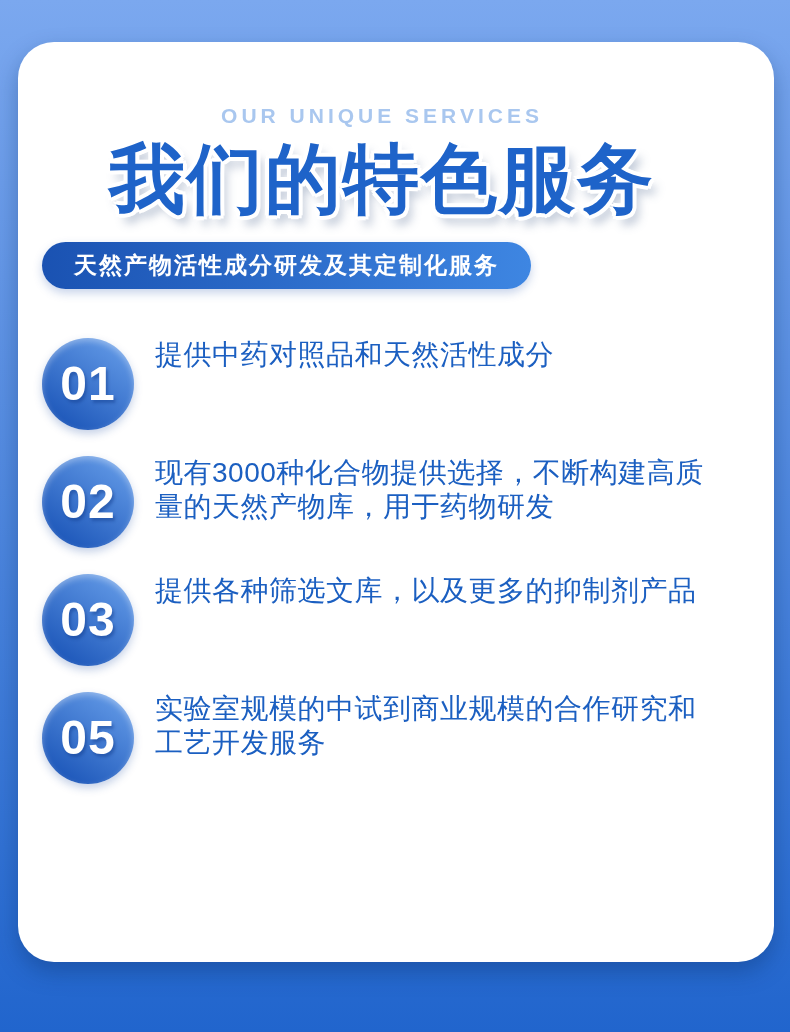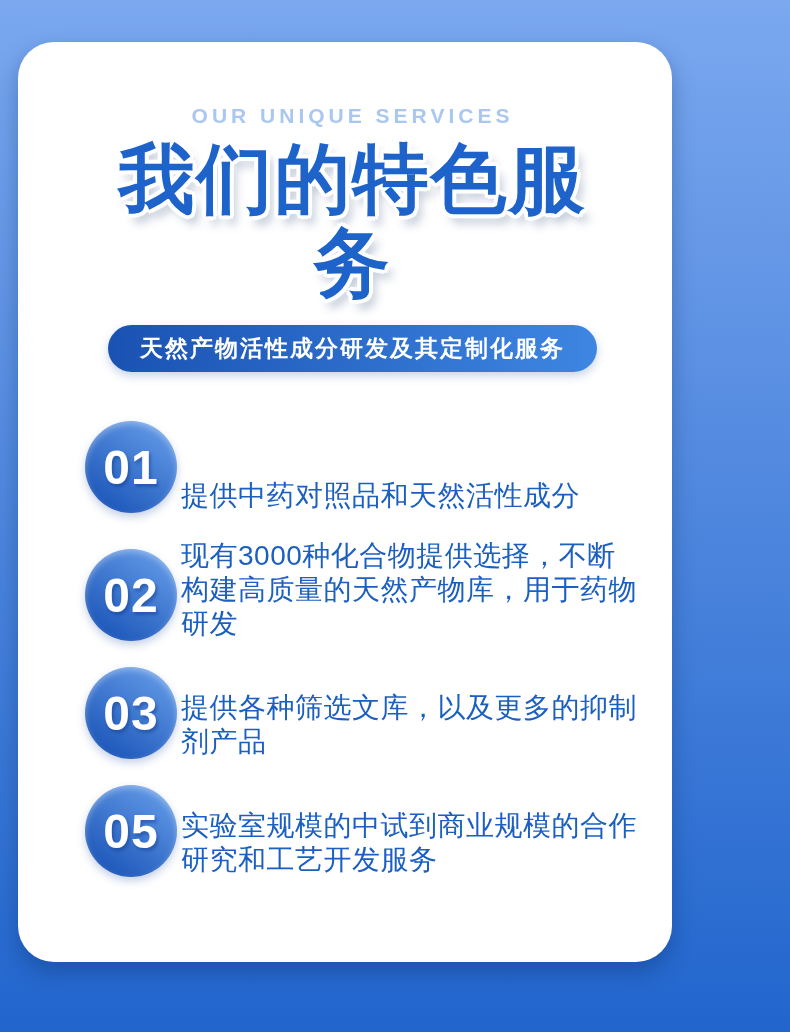--- a/index.html
+++ b/index.html
@@ -13,27 +13,27 @@
   .page {
     position: relative;
     width: 790px;
     height: 1032px;
     background: linear-gradient(180deg, var(--background-top) 0%, var(--background-bottom) 100%);
   }
   .card {
     position: absolute;
     left: 18px;
     top: 42px;
-    width: 654px;
+    width: 756px;
     height: 920px;
     background: var(--card);
     border-radius: 36px;
     box-shadow: 0 10px 22px rgba(10, 45, 100, 0.35);
     box-sizing: border-box;
-    padding: 62px 30px 0 67px;
+    padding: 62px 30px 0 24px;
   }
   .eyebrow {
     text-align: center;
     color: var(--eyebrow-text);
     font-size: 21px;
     font-weight: 700;
     letter-spacing: 4px;
     margin-right: 22px; 
   }
   .title {
@@ -47,21 +47,20 @@
     text-shadow:
       -3px -3px 0 #fff,  3px -3px 0 #fff,
       -3px  3px 0 #fff,  3px  3px 0 #fff,
       -4px  0   0 #fff,  4px  0   0 #fff,
        0   -4px 0 #fff,  0    4px 0 #fff,
        6px  9px 10px rgba(110, 130, 165, 0.45);
     font-family: Liberation Serif, serif;
   }
   .banner-wrap {
     display: flex;
-    justify-content: center;
     margin: 20px 22px 0 0;
   }
   .banner {
     background: linear-gradient(90deg, var(--banner-gradient-start) 0%, var(--banner-gradient-end) 100%);
     color: var(--banner-text);
     border-radius: 999px;
     height: 47px;
     line-height: 47px;
     padding: 0 32px;
     font-size: 23px;
@@ -71,22 +70,22 @@
     box-shadow: 0 4px 10px rgba(30, 80, 170, 0.25);
   }
   .items {
     margin-top: 49px;
     display: flex;
     flex-direction: column;
     gap: 26px;
   }
   .service-row {
     display: flex;
-    align-items: flex-end;
-    gap: 4px;
+    align-items: flex-start;
+    gap: 21px;
   }
   .badge {
     flex: 0 0 auto;
     width: 92px;
     height: 92px;
     border-radius: 50%;
     background: linear-gradient(215deg, var(--badge-gradient-start) 0%, var(--badge-gradient-end) 90%);
     color: var(--badge-text);
     display: flex;
     align-items: center;

